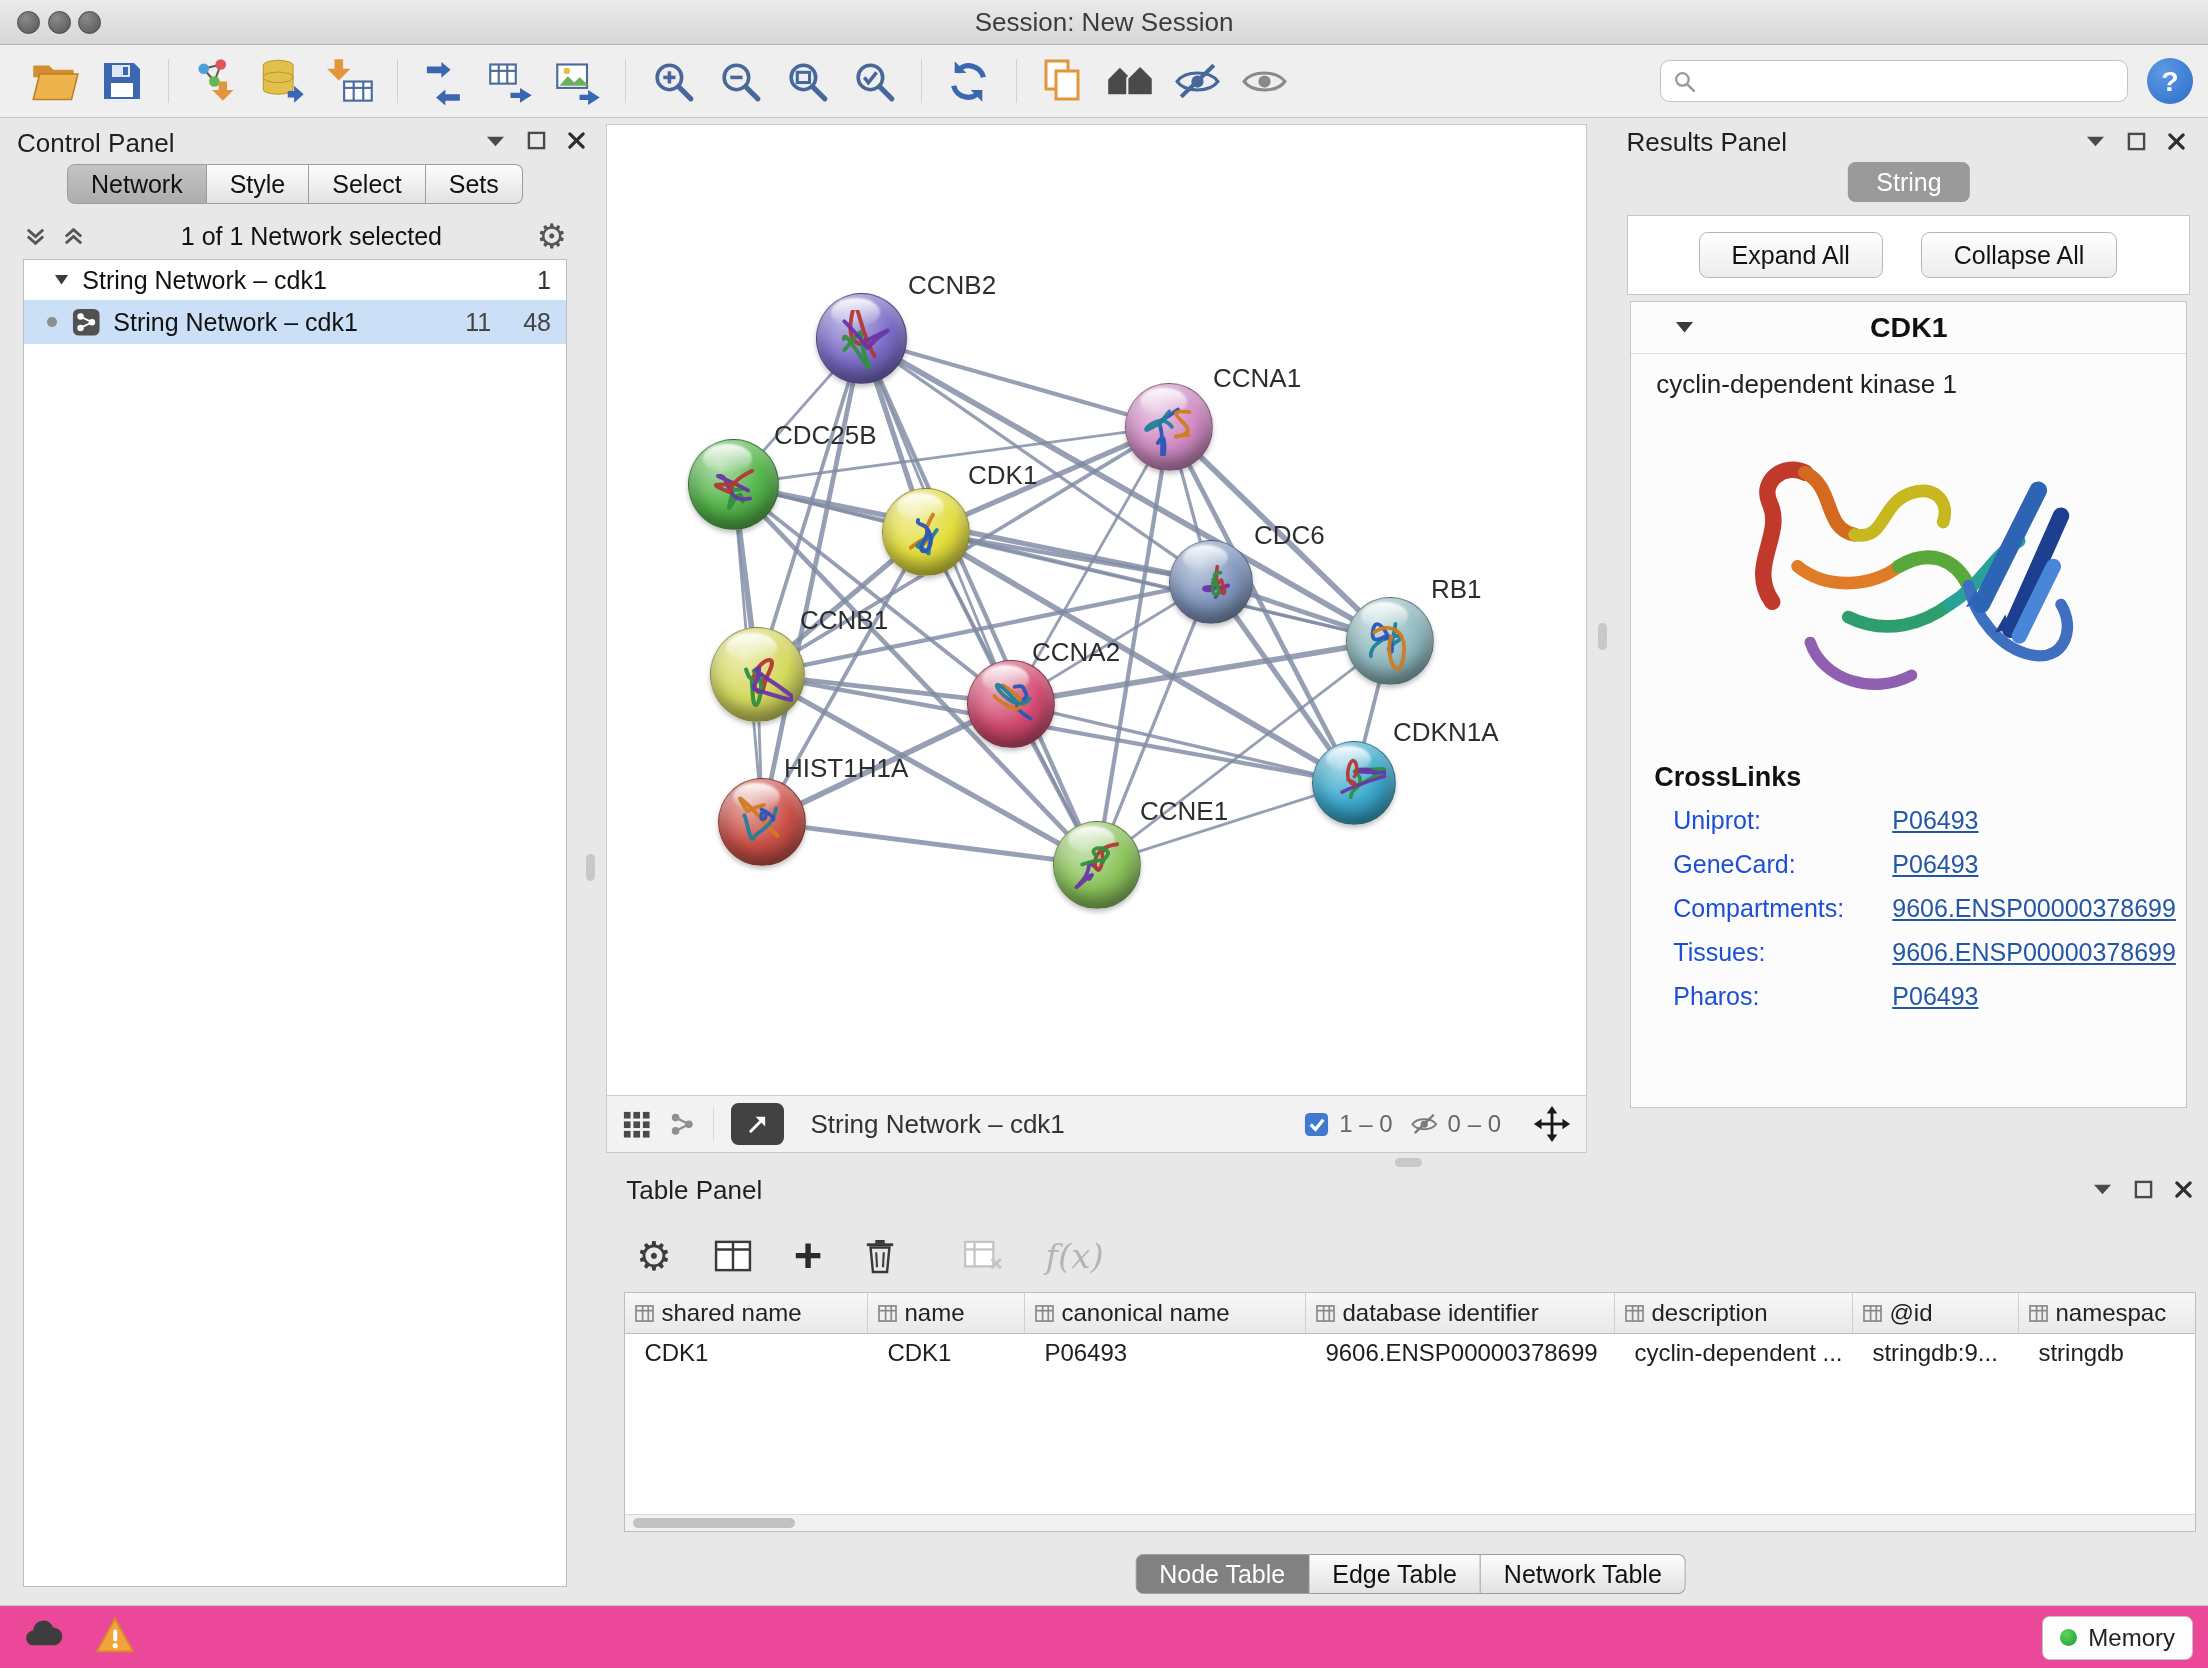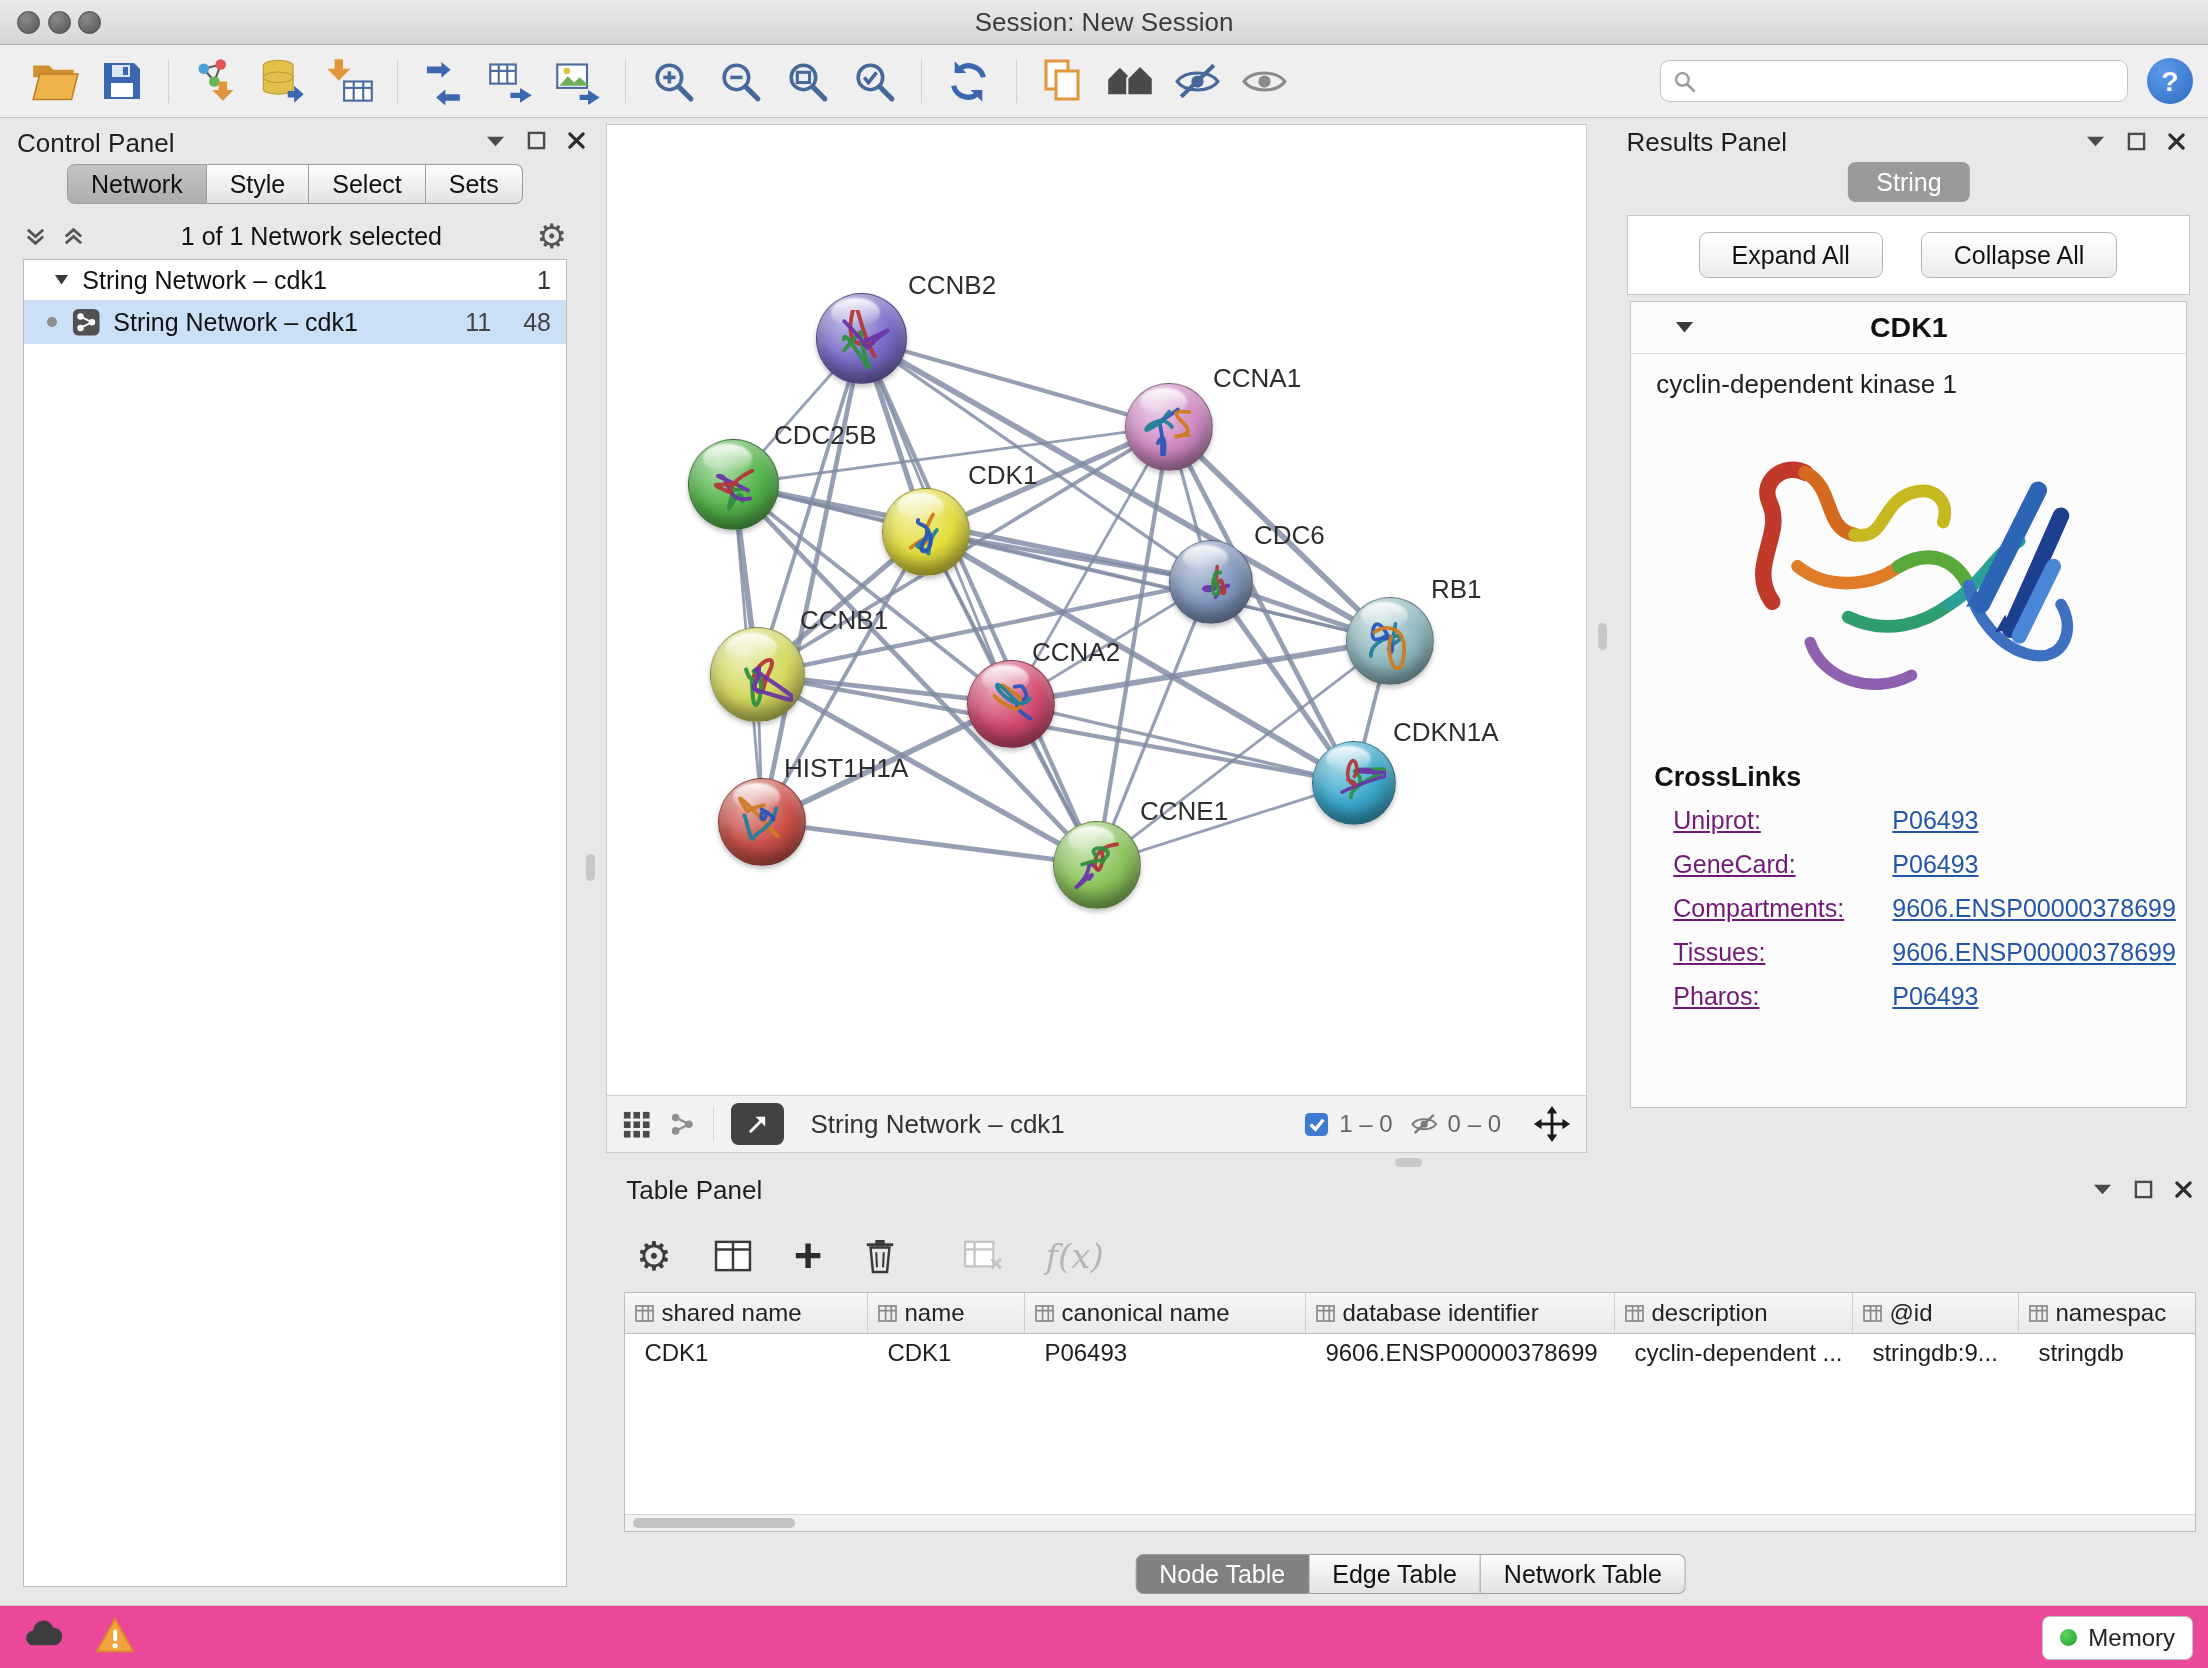--- a/index.html
+++ b/index.html
@@ -71,21 +71,21 @@
     background:#ffffff;display:flex;align-items:center;justify-content:center;gap:38px;box-sizing:border-box;}
   .res-btn{height:44px;padding:0 32px;border:1px solid #b4b4b4;border-radius:8.6px;font-size:25px;color:#111;
     background:linear-gradient(#ffffff,#ececec);display:flex;align-items:center;}
   .res-box{position:absolute;left:13.3px;top:177px;width:557px;height:807px;border:1px solid #c6c6c6;
     background:#fcfcfc;box-sizing:border-box;}
   .res-box-head{height:51px;border-bottom:1px solid #dcdcdc;position:relative;display:flex;align-items:center;justify-content:center;}
   .res-protein-name{font-size:28.5px;font-weight:bold;color:#111;}
   .res-desc{font-size:26px;color:#222;padding:15px 0 0 25px;}
   .xl-title{font-size:27px;font-weight:bold;color:#111;padding:19px 0 5.7px 23px;}
   .xl-row{display:flex;align-items:center;height:44px;font-size:25px;}
-  .xl-label{width:219px;padding-left:42px;color:#701a75;box-sizing:content-box;text-decoration:underline;}
+  .xl-label{width:219px;padding-left:42px;color:#1d4ed8;box-sizing:content-box;}
   .xl-link{color:#2456a8;text-decoration:underline;}
   .struct{display:block;margin:9.5px auto 0 auto;}
   
   .tablepanel{position:absolute;left:613px;top:1172px;width:1595px;height:434px;}
   .tp-toolbar{position:absolute;left:23px;top:53px;height:61px;display:flex;align-items:center;gap:42px;}
   .plus{font-size:49px;font-weight:bold;color:#2c2c2c;line-height:1;}
   .fx{font-family:"DejaVu Serif",serif;font-style:italic;font-size:34px;color:#b5b5b5;}
   .tp-table{position:absolute;left:11.4px;top:120px;width:1572px;height:240px;border:1px solid #bdbdbd;
     background:#fff;box-sizing:border-box;overflow:hidden;}
   .thead{display:flex;height:40px;background:linear-gradient(#f7f7f7,#e9e9e9);border-bottom:1px solid #bdbdbd;}

